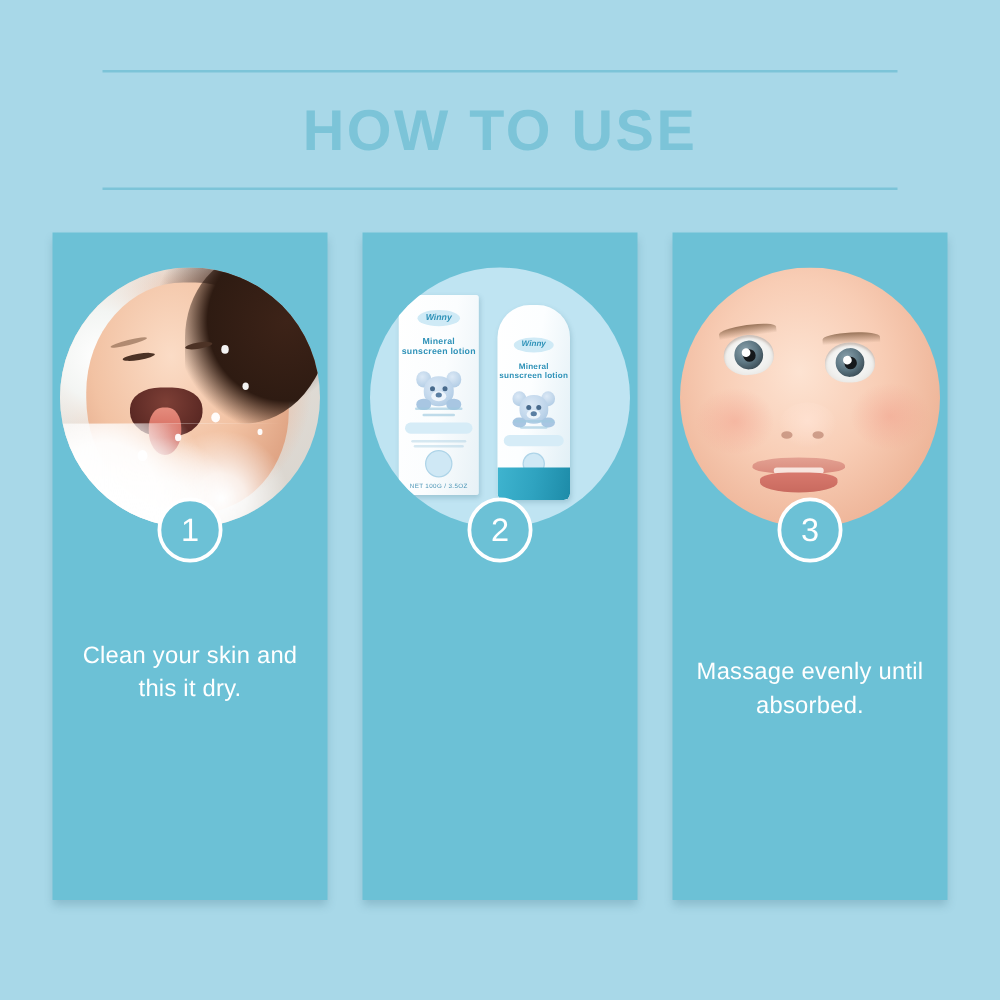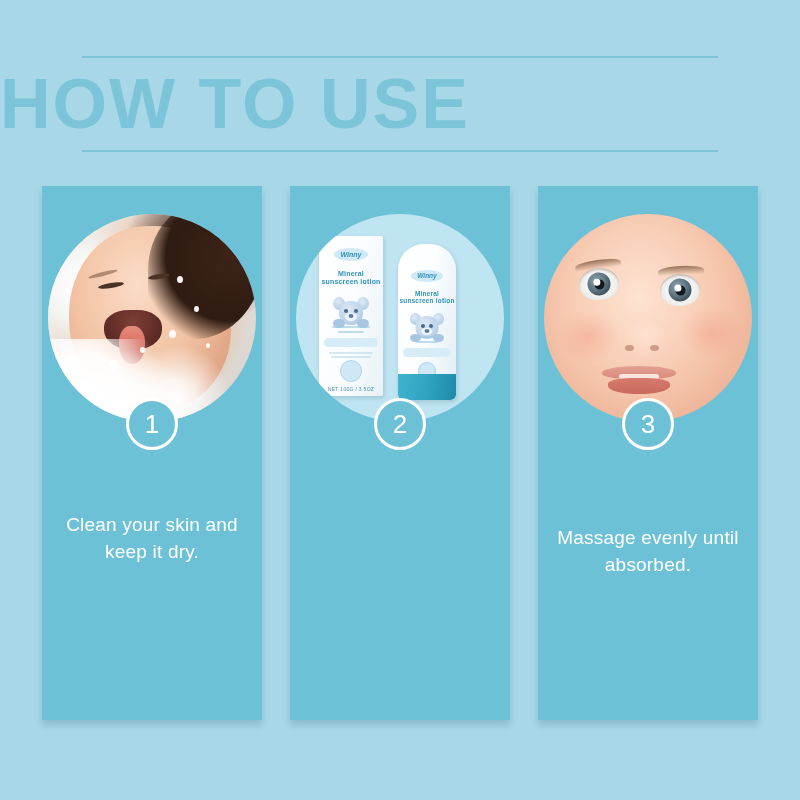--- a/index.html
+++ b/index.html
@@ -33,21 +33,22 @@
     background: #7cc4d8;
   }
   .rule.top { top: 56px; }
   .rule.bottom { top: 150px; }
 
   #page-title {
     position: absolute;
     left: 0;
     top: 61px;
     width: 800px;
-    font-size: 70px;
+    text-align: center;
+    font-size: 46px;
     line-height: 86px;
     font-weight: 700;
     letter-spacing: 2px;
     color: #7cc4d8;
     font-family: "Liberation Sans", sans-serif;
   }
 
   
   #cards {
     position: absolute;
@@ -462,21 +463,21 @@
         <div class="splash"></div>
         <div class="drop" style="left:62%;top:30%;width:6px;height:7px;"></div>
         <div class="drop" style="left:70%;top:44%;width:5px;height:6px;"></div>
         <div class="drop" style="left:58%;top:56%;width:7px;height:8px;"></div>
         <div class="drop" style="left:44%;top:64%;width:5px;height:6px;"></div>
         <div class="drop" style="left:76%;top:62%;width:4px;height:5px;"></div>
         <div class="drop" style="left:30%;top:70%;width:8px;height:9px;"></div>
       </div>
     </div>
     <div class="badge">1</div>
-    <div class="caption cap1">Clean your skin and keep it dry.</div>
+    <div class="caption cap1">Clean your skin and this it dry.</div>
   </div>
 
   <div class="card">
     <div class="photo-wrap card2-photo">
       <div class="product">
 
         <div class="prod-box">
           <div class="brand-oval">Winny</div>
           <div class="prod-name">
             <span>Mineral</span><br>

